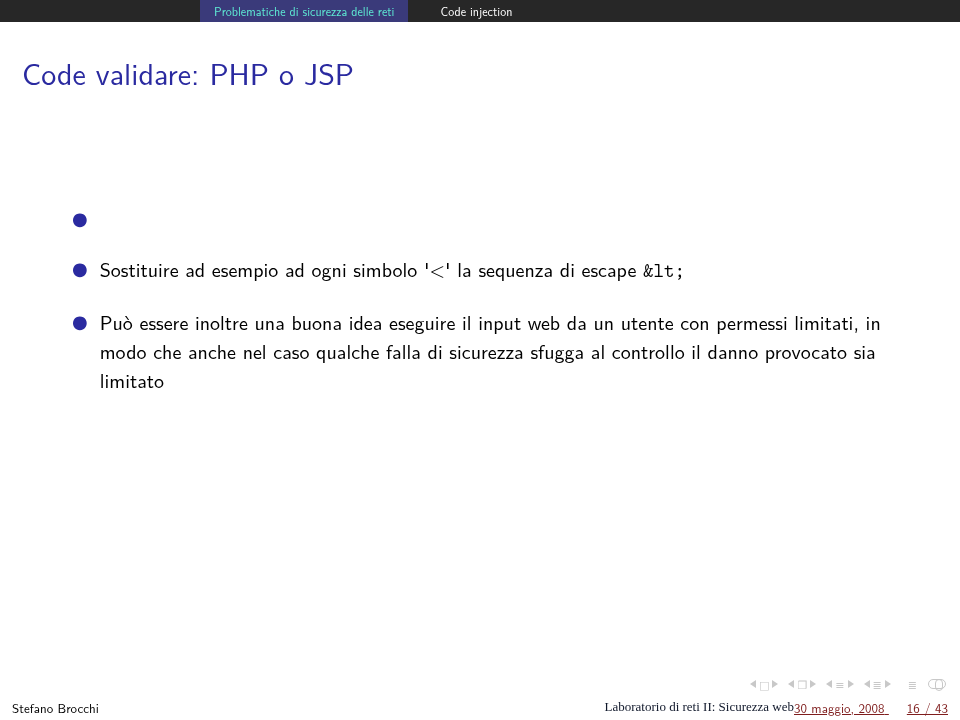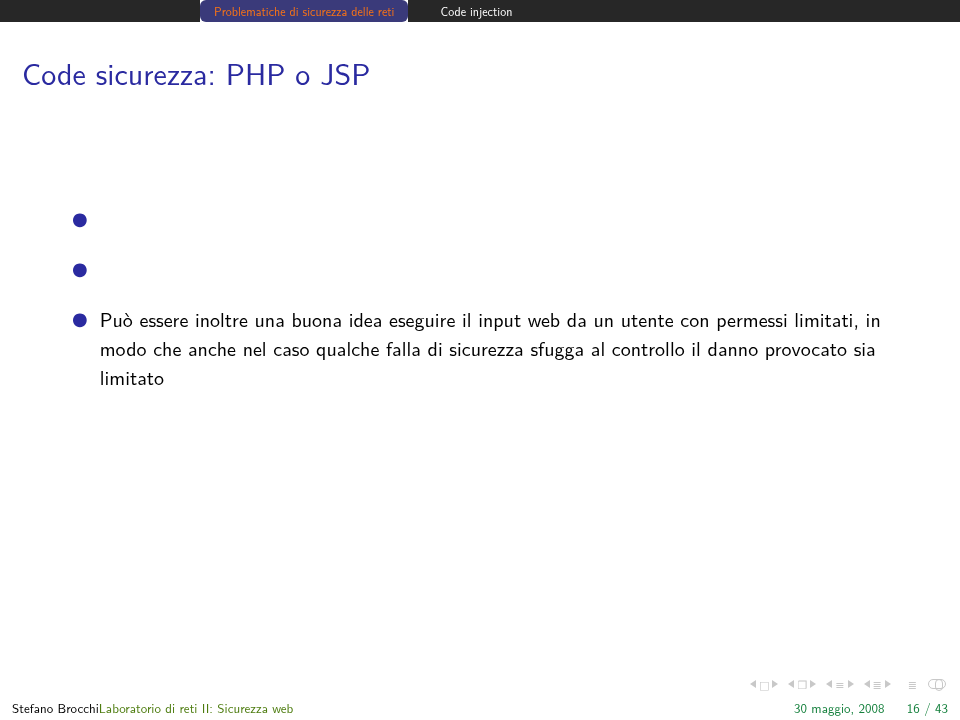--- a/index.html
+++ b/index.html
@@ -21,23 +21,22 @@
     text-align: center;
     line-height: 22px;
   }
   .topbar .sep {
     width: 200px;
     background: #272727;
     color: #fff;
   }
   .topbar .crumb1 {
     background: #3a3a7a;
-    color: #f97316;
+    color: #5eead4;
     padding: 0 14px;
-    border-radius: 6px;
   }
   .topbar .sep2 {
     width: 18px;
     background: #272727;
   }
   .topbar .crumb2 {
     background: #272727;
     color: #fff;
     padding: 0 14px;
   }
@@ -72,22 +71,22 @@
     bottom: 0;
     left: 0;
     right: 0;
     height: 24px;
     display: flex;
     align-items: center;
     font-size: 13px;
     padding: 0 12px 2px 12px;
   }
   .footer .author { flex: 0 0 auto; color: #000; }
-  .footer .center { flex: 1; text-align: left; color: #4d7c0f; }
-  .footer .date { flex: 0 0 auto; color: #15803d; }
+  .footer .center { flex: 1; text-align: right; color: #0f172a; font-family: Liberation Serif, serif; }
+  .footer .date { flex: 0 0 auto; color: #7f1d1d; text-decoration: underline; }
   .footer .page { margin-left: 18px; }
   .navlinks {
     position: absolute;
     right: 14px;
     bottom: 28px;
     display: flex;
     align-items: center;
     gap: 10px;
     color: #bfbfbf;
     font-size: 11px;
@@ -122,28 +121,31 @@
 <body>
 
 <div class="topbar">
   <div class="sep"></div>
   <div class="crumb1">Problematiche di sicurezza delle reti</div>
   <div class="sep2"></div>
   <div class="crumb2">Code injection</div>
   <div class="fill"></div>
 </div>
 
-<h1 class="title">Code sicurezza: PHP o JSP</h1>
+<h1 class="title">Code validare: PHP o JSP</h1>
 
 <div class="content">
   <div class="item">
     <span class="bullet">●</span>
   </div>
   <div class="item">
     <span class="bullet">●</span>
+    <span>
+      Sostituire ad esempio ad ogni simbolo '&lt;' la sequenza di escape <span class="tt">&amp;lt;</span>
+    </span>
   </div>
   <div class="item">
     <span class="bullet">●</span>
     <span>Può essere inoltre una buona idea eseguire il input web da un utente con permessi limitati, in modo che anche nel caso qualche falla di sicurezza sfugga al controllo il danno provocato sia limitato</span>
   </div>
 </div>
 
 <div class="navlinks">
   <span class="grp">
     <span class="tri l"></span>

